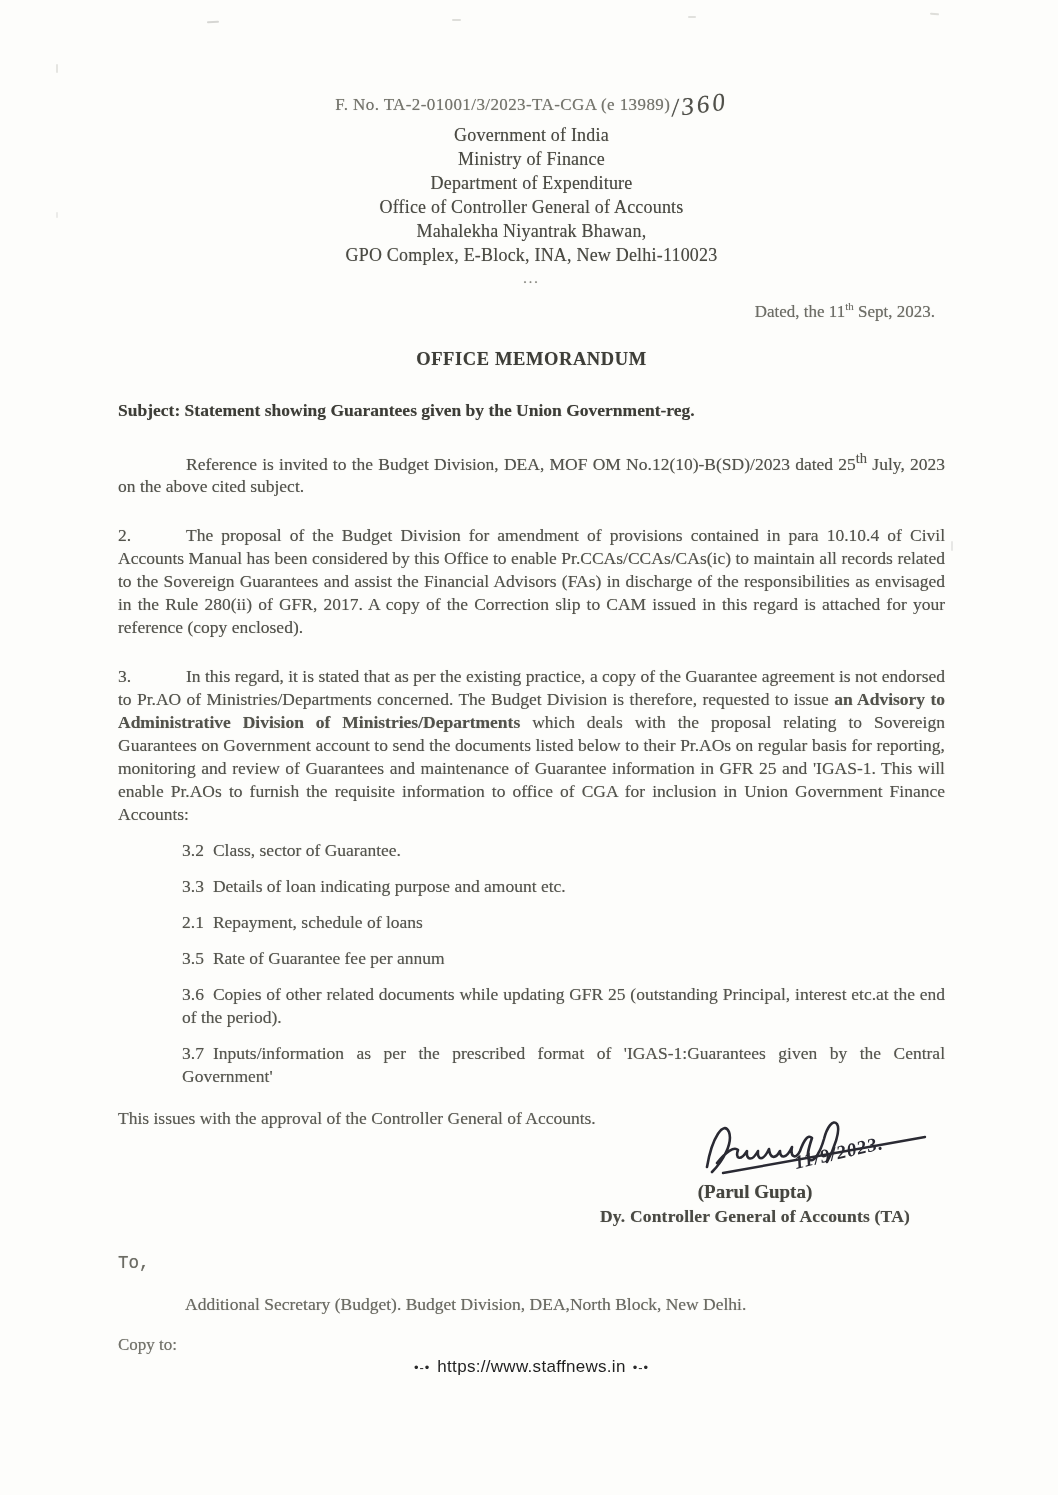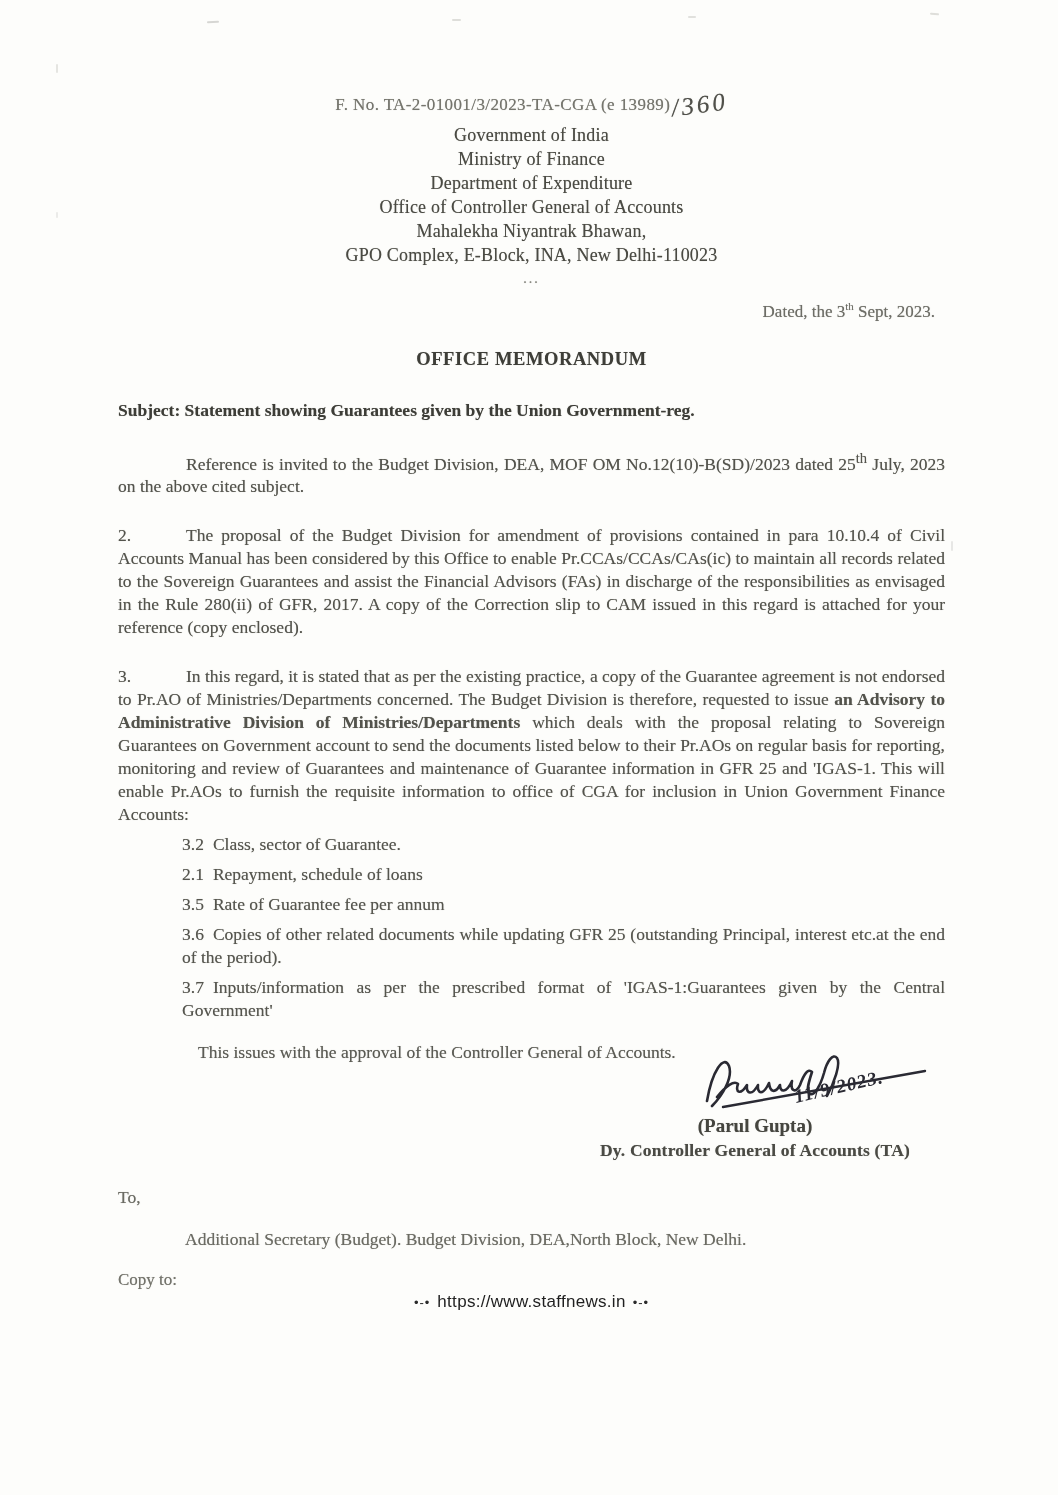--- a/index.html
+++ b/index.html
@@ -41,35 +41,35 @@
   .title { margin-top:27px; text-align:center; font-size:18.5px; font-weight:bold;
            color:#3e3e38; letter-spacing:.6px; }
 
   .subject { margin-top:30px; font-size:17.5px; font-weight:bold; color:#3d3d37; }
 
   .p { margin-top:26px; font-size:17.5px; line-height:23px; text-align:justify; color:#53534c; }
   .p.indent { text-indent:68px; }
   .pnum { display:inline-block; width:68px; text-indent:0; }
 
   .sublist { margin-left:64px; }
-  .item { margin-top:7px; font-size:17.5px; line-height:23px; text-align:justify; color:#55554e; }
+  .item { margin-top:13px; font-size:17.5px; line-height:23px; text-align:justify; color:#55554e; }
   .item.first { margin-top:22px; }
   .item .inum { margin-right:9px; }
 
-  .closing { margin-top:20px; margin-left:80px; font-size:17.5px; color:#5b5b54; }
+  .closing { margin-top:20px; font-size:17.5px; color:#5b5b54; }
 
   .sig-block { width:380px; margin-left:auto; margin-top:-22px; text-align:center; }
   .sig-svg { display:block; margin-left:auto; margin-right:2px; }
   .sig-stroke { stroke:#2a2a33; fill:none; stroke-linecap:round; stroke-linejoin:round; }
   .hwdate { font-family:"Liberation Serif", serif; font-style:italic; font-weight:bold;
             font-size:19px; fill:#2a2a33; letter-spacing:1px; }
   .sig-name { margin-top:2px; font-size:19px; font-weight:bold; color:#45453f; }
   .sig-role { margin-top:3px; font-size:17.5px; font-weight:bold; color:#4a4a44; letter-spacing:.2px; }
 
-  .to-label   { margin-top:26px; font-size:17.5px; color:#6b6b63; }
+  .to-label   { margin-top:26px; font-size:17.5px; color:#6b6b63;font-family:Liberation Mono, monospace; }
   .to-line    { margin-top:21px; margin-left:67px; font-size:17.5px; color:#6b6b63; }
   .copy-label { margin-top:20px; font-size:17px; color:#73736b; }
   .copy-line  { margin-top:3px; margin-left:44px; font-size:17.5px; color:#686860;
                 display:flex; align-items:center; gap:3px; }
   .tick-svg { flex:0 0 auto; margin-top:4px; }
 
   .watermark { margin-top:2px; text-align:center; font-family:"Liberation Sans", sans-serif;
                font-size:17px; color:#1f1f1f; letter-spacing:.3px; }
   .watermark .decor { font-size:13px; color:#2a2a2a; margin:0 7px; letter-spacing:1px; }
 </style>
@@ -97,21 +97,21 @@
         <div class="org">Ministry of Finance</div>
         <div class="org">Department of Expenditure</div>
         <div class="org">Office of Controller General of Accounts</div>
         <div class="org">Mahalekha Niyantrak Bhawan,</div>
         <div class="org">GPO Complex, E-Block, INA, New Delhi-110023</div>
       </div>
       <div class="sep">...</div>
     </div>
 
     <div class="date-line scan">
-      <span>Dated, the 3</span><sup>th</sup><span> Sept, 2023.</span>
+      <span>Dated, the 11</span><sup>th</sup><span> Sept, 2023.</span>
     </div>
 
     <div class="title scan">OFFICE MEMORANDUM</div>
 
     <div class="subject scan">Subject: Statement showing Guarantees given by the Union Government-reg.</div>
 
     <p class="p indent scan">
       <span>Reference is invited to the Budget Division, DEA, MOF OM No.12(10)-B(SD)/2023 dated 25</span><sup>th</sup><span> July, 2023 on the above cited subject.</span>
     </p>
 
@@ -119,20 +119,23 @@
       <span class="pnum">2.</span><span>The proposal of the Budget Division for amendment of provisions contained in para 10.10.4 of Civil Accounts Manual has been considered by this Office to enable Pr.CCAs/CCAs/CAs(ic) to maintain all records related to the Sovereign Guarantees and assist the Financial Advisors (FAs) in discharge of the responsibilities as envisaged in the Rule 280(ii) of GFR, 2017. A copy of the Correction slip to CAM issued in this regard is attached for your reference (copy enclosed).</span>
     </p>
 
     <p class="p scan">
       <span class="pnum">3.</span><span>In this regard, it is stated that as per the existing practice, a copy of the Guarantee agreement is not endorsed to Pr.AO of Ministries/Departments concerned. The Budget Division is therefore, requested to issue </span><b>an Advisory to Administrative Division of Ministries/Departments</b><span> which deals with the proposal relating to Sovereign Guarantees on Government account to send the documents listed below to their Pr.AOs on regular basis for reporting, monitoring and review of Guarantees and maintenance of Guarantee information in GFR 25 and 'IGAS-1. This will enable Pr.AOs to furnish the requisite information to office of CGA for inclusion in Union Government Finance Accounts:</span>
     </p>
 
     <div class="sublist">
       <p class="item scan">
         <span class="inum">3.2</span><span>Class, sector of Guarantee.</span>
+      </p>
+      <p class="item scan">
+        <span class="inum">3.3</span><span>Details of loan indicating purpose and amount etc.</span>
       </p>
       <p class="item scan">
         <span class="inum">2.1</span><span>Repayment, schedule of loans</span>
       </p>
       <p class="item scan">
         <span class="inum">3.5</span><span>Rate of Guarantee fee per annum</span>
       </p>
       <p class="item scan">
         <span class="inum">3.6</span><span>Copies of other related documents while updating GFR 25 (outstanding Principal, interest etc.at the end of the period).</span>
       </p>

